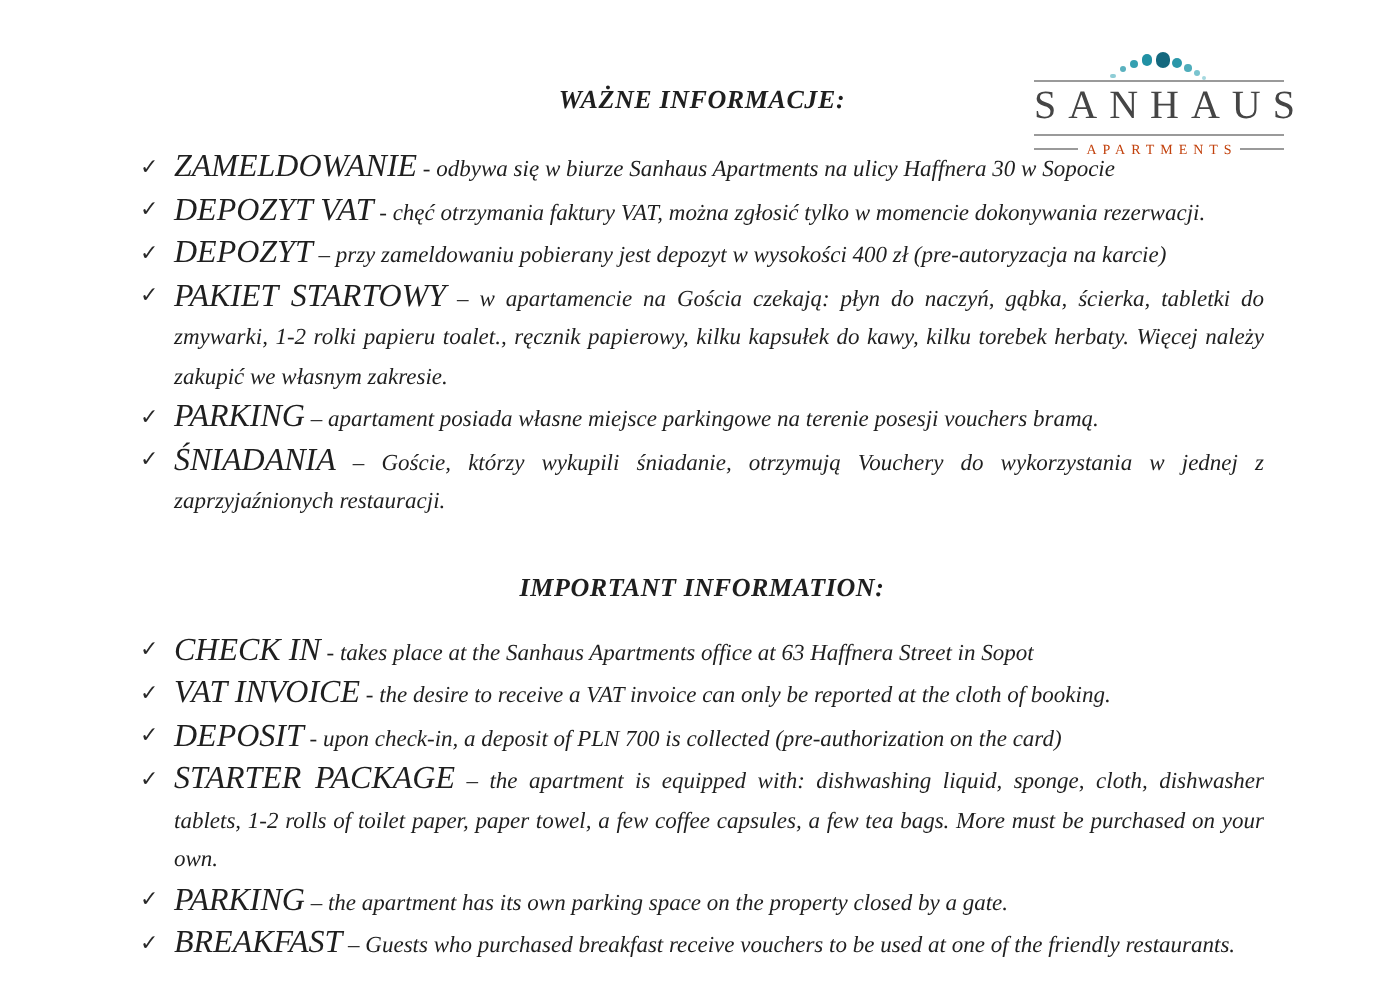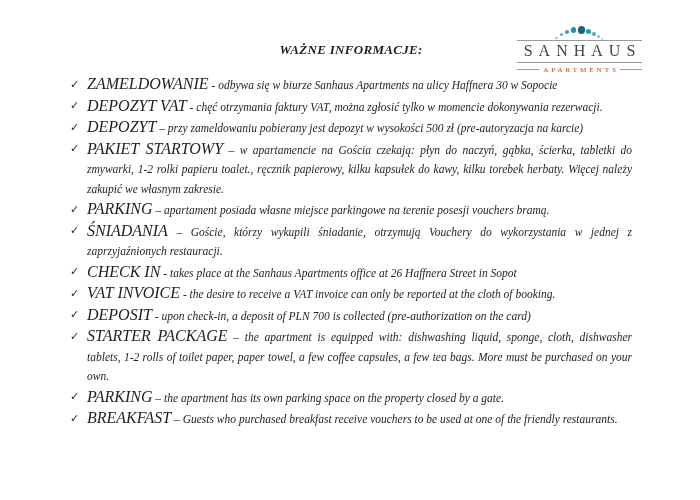--- a/index.html
+++ b/index.html
@@ -58,21 +58,21 @@
   .dot:nth-child(7){ left:75px;   top:7px;    width:3.8px; height:3.8px; }
   .dot:nth-child(8){ left:79.5px; top:10px;   width:3px;   height:3px; }
   .dot:nth-child(9){ left:83.5px; top:12.5px; width:2.4px; height:2.4px; }
   .logo-band {
     border-top:1.5px solid #9a9a9a;
     border-bottom:1.5px solid #9a9a9a;
     text-align:center;
     padding:1px 0 1.5px 0;
   }
   .logo-band .logo-word {
-    font-size:16px;
+    font-size:20px;
     letter-spacing:6px;
     margin-right:-6px;
     color:#454545;
   }
   .logo-sub {
     display:flex; align-items:center; gap:4px;
     margin-top:3px;
     color:#c2410c;
   }
   .logo-sub::before, .logo-sub::after {
@@ -114,36 +114,37 @@
 
     <h1 class="section-title">WAŻNE INFORMACJE:</h1>
     <div class="items">
       <div class="item">
         <span class="check">✓</span><span class="kw">ZAMELDOWANIE</span><span> -  </span><span>odbywa się w biurze Sanhaus Apartments na ulicy Haffnera 30 w Sopocie</span>
       </div>
       <div class="item">
         <span class="check">✓</span><span class="kw">DEPOZYT VAT</span><span> - </span><span>chęć otrzymania faktury VAT, można zgłosić tylko w momencie dokonywania rezerwacji.</span>
       </div>
       <div class="item">
-        <span class="check">✓</span><span class="kw">DEPOZYT</span><span> – </span><span>przy zameldowaniu pobierany jest depozyt w wysokości 500 zł (pre-autoryzacja na karcie)</span>
+        <span class="check">✓</span><span class="kw">DEPOZYT</span><span> – </span><span>przy zameldowaniu pobierany jest depozyt w wysokości 400 zł (pre-autoryzacja na karcie)</span>
       </div>
       <div class="item">
         <span class="check">✓</span><span class="kw">PAKIET STARTOWY</span><span> – </span><span>w apartamencie na Gościa czekają: płyn do naczyń, gąbka, ścierka, tabletki do zmywarki, 1-2 rolki papieru toalet., ręcznik papierowy, kilku kapsułek do kawy, kilku torebek herbaty. Więcej należy zakupić we własnym zakresie.</span>
       </div>
       <div class="item">
         <span class="check">✓</span><span class="kw">PARKING</span><span> – </span><span>apartament posiada własne miejsce parkingowe na terenie posesji vouchers bramą.</span>
       </div>
       <div class="item">
         <span class="check">✓</span><span class="kw">ŚNIADANIA</span><span> – </span><span>Goście, którzy wykupili śniadanie, otrzymują Vouchery do wykorzystania w jednej z zaprzyjaźnionych restauracji.</span>
       </div>
     </div>
 
+    <h1 class="section-title second">IMPORTANT INFORMATION:</h1>
     <div class="items">
       <div class="item">
-        <span class="check">✓</span><span class="kw">CHECK IN</span><span> - </span><span>takes place at the Sanhaus Apartments office at 26 Haffnera Street in Sopot</span>
+        <span class="check">✓</span><span class="kw">CHECK IN</span><span> - </span><span>takes place at the Sanhaus Apartments office at 63 Haffnera Street in Sopot</span>
       </div>
       <div class="item">
         <span class="check">✓</span><span class="kw">VAT INVOICE</span><span> - </span><span>the desire to receive a VAT invoice can only be reported at the cloth of booking.</span>
       </div>
       <div class="item">
         <span class="check">✓</span><span class="kw">DEPOSIT</span><span> - </span><span>upon check-in, a deposit of PLN 700 is collected (pre-authorization on the card)</span>
       </div>
       <div class="item">
         <span class="check">✓</span><span class="kw">STARTER PACKAGE</span><span> – </span><span>the apartment is equipped with: dishwashing liquid, sponge, cloth, dishwasher tablets, 1-2 rolls of toilet paper, paper towel, a few coffee capsules, a few tea bags. More must be purchased on your own.</span>
       </div>

